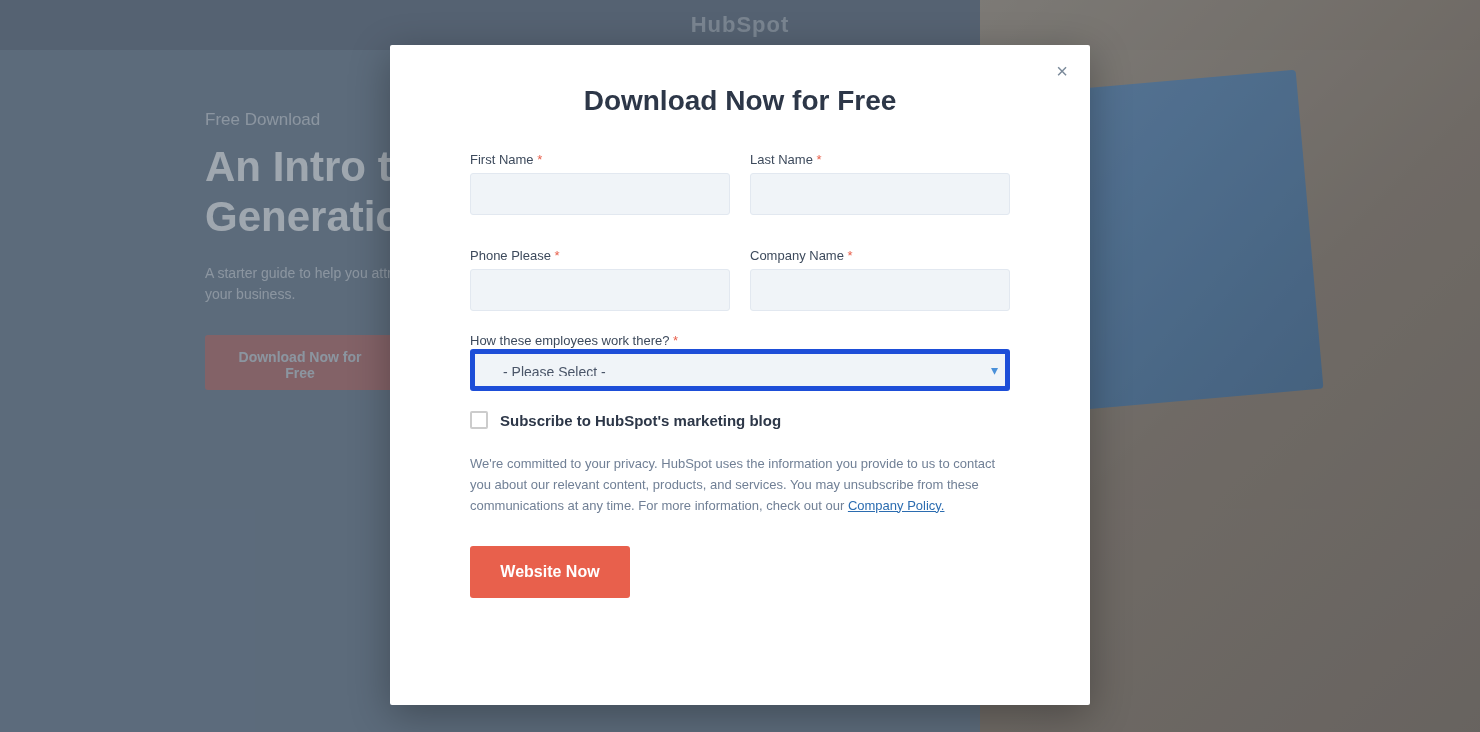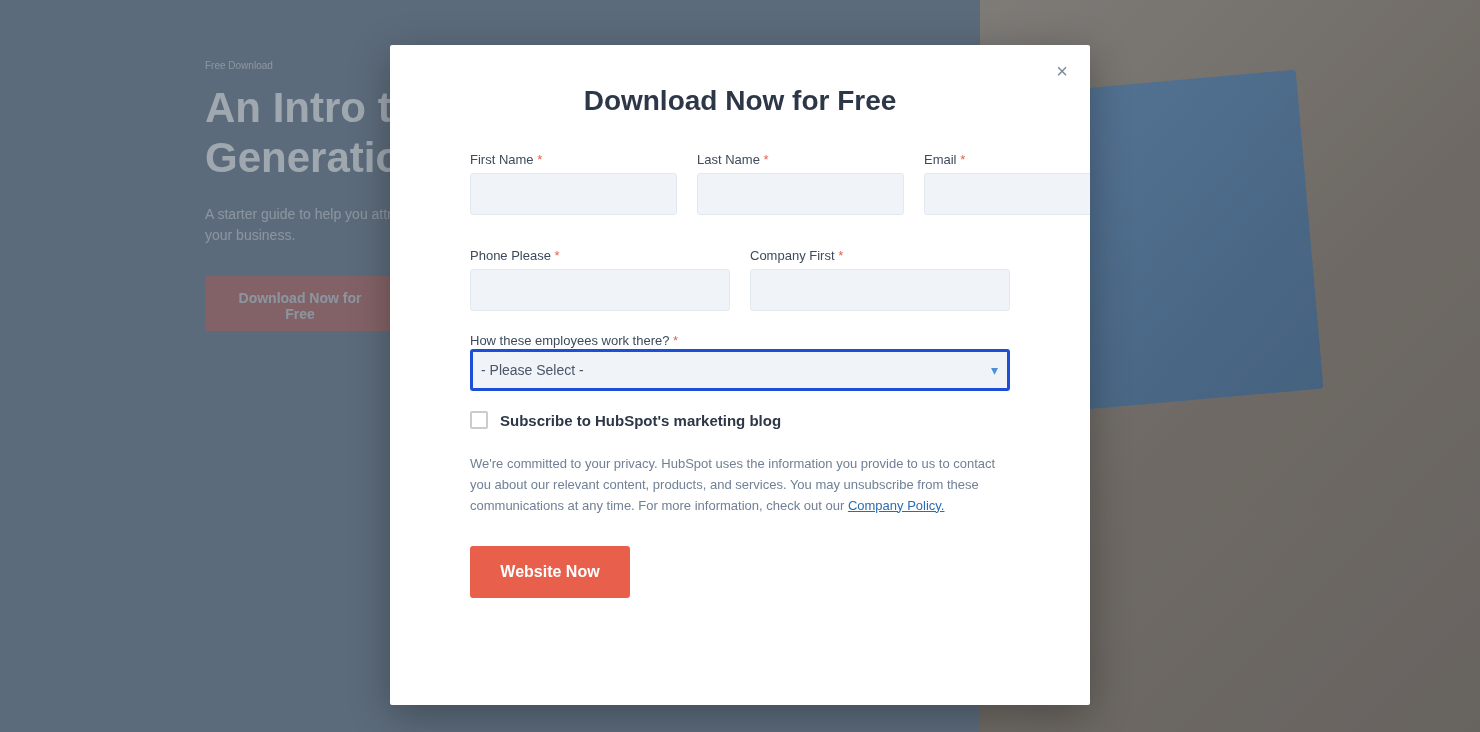--- a/index.html
+++ b/index.html
@@ -38,21 +38,21 @@
       font-weight: 700;
       letter-spacing: 1px;
     }
 
     .bg-content {
       padding: 60px 0 0 205px;
       color: white;
     }
 
     .bg-subtitle {
-      font-size: 10px;
+      font-size: 17px;
       color: rgba(255,255,255,0.7);
       margin-bottom: 12px;
     }
 
     .bg-title {
       font-size: 42px;
       font-weight: 700;
       color: white;
       line-height: 1.2;
       margin-bottom: 20px;
@@ -209,23 +209,23 @@
       margin-bottom: 20px;
     }
 
     .form-select-wrapper {
       position: relative;
     }
 
     .form-select {
       width: 100%;
       background: #f0f4f8;
-      border: 3px solid #1d4ed8;
+      border: 5px solid #1d4ed8;
       border-radius: 3px;
-      padding: 10px 40px 10px 8px;
+      padding: 10px 40px 10px 28px;
       font-size: 14px;
       color: #4a5568;
       appearance: none;
       -webkit-appearance: none;
       outline: none;
       height: 42px;
       cursor: pointer;
     }
 
     .select-arrow {
@@ -288,20 +288,23 @@
       border-radius: 3px;
       cursor: pointer;
       width: 160px;
       height: 52px;
     }
   </style>
 </head>
 <body>
 
 <div class="bg-page">
+  <div class="bg-header">
+    <span class="bg-logo-text">HubSpot</span>
+  </div>
   <div class="bg-content">
     <div class="bg-subtitle">Free Download</div>
     <div class="bg-title">An Intro to Lead Generation</div>
     <div class="bg-desc">A starter guide to help you attract and convert leads for your business.</div>
     <button class="bg-button">Download Now for Free</button>
   </div>
   <div class="bg-image">
     <div class="bg-image-inner"></div>
   </div>
 </div>
@@ -324,41 +327,34 @@
         </label>
         <input type="text" class="form-input" style="">
       </div>
       <div class="form-field">
         <label class="form-label">
           <span>Last Name</span>
           <span class="required-star"> *</span>
         </label>
         <input type="text" class="form-input" style="">
       </div>
-      <div class="form-field">
-        <label class="form-label">
-          <span>Email</span>
-          <span class="required-star"> *</span>
-        </label>
-        <input type="email" class="form-input" style="">
-      </div>
     </div>
 
     
     <div class="form-row">
       <div class="form-field">
         <label class="form-label">
           <span>Phone Please</span>
           <span class="required-star"> *</span>
         </label>
         <input type="tel" class="form-input" style="">
       </div>
       <div class="form-field">
         <label class="form-label">
-          <span>Company First</span>
+          <span>Company Name</span>
           <span class="required-star"> *</span>
         </label>
         <input type="text" class="form-input" style="">
       </div>
     </div>
 
     
     <div class="full-width-field">
       <label class="form-label">
         <span>How these employees work there?</span>

